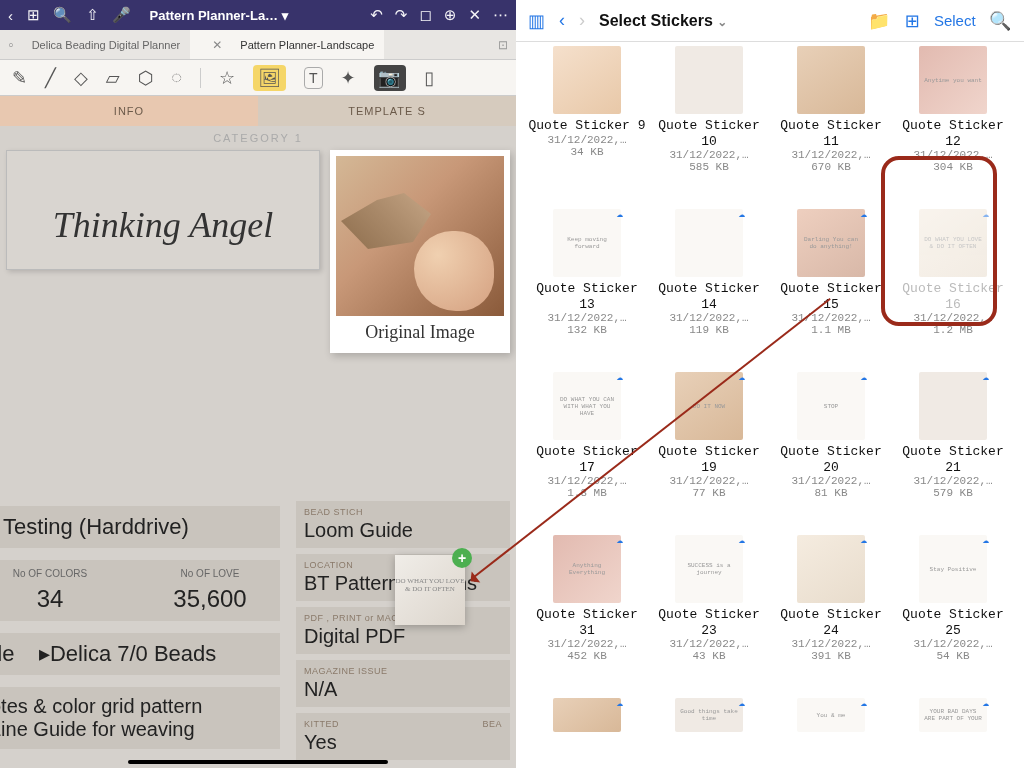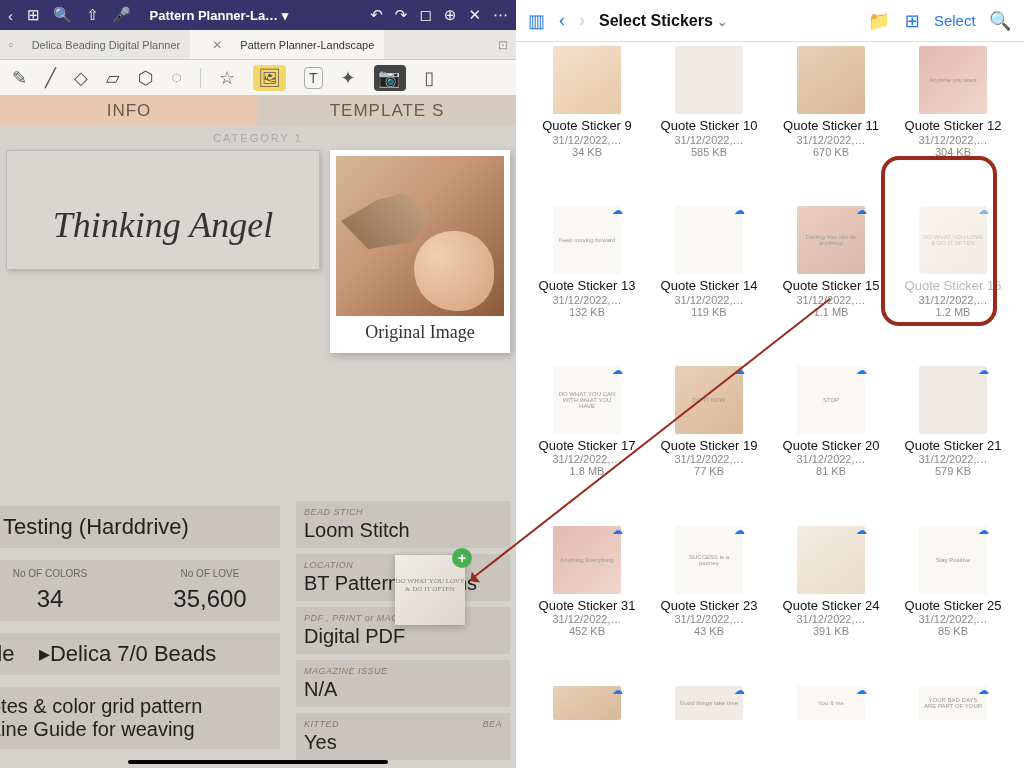--- a/index.html
+++ b/index.html
@@ -23,21 +23,21 @@
 .tabs .endic { margin-left: auto; margin-right: 8px; color: #999; font-size: 12px; }
 
 
 .tools { background: #f7f5f2; height: 36px; display: flex; align-items: center; gap: 18px; padding: 0 12px; border-bottom: 1px solid #ccc; }
 .tool { font-size: 18px; color: #555; }
 .tool.boxed { border: 1px solid #aaa; padding: 2px 4px; border-radius: 4px; font-size: 14px; }
 .tool.yellow { background: #f5d668; border-radius: 4px; padding: 2px 5px; }
 .tool.dark { background: #444; color: #fff; border-radius: 4px; padding: 2px 5px; }
 
 
-.sectabs { display: flex; height: 30px; font-size: 17px; }
+.sectabs { display: flex; height: 30px; font-size: 11px; }
 .sectab { flex: 1; text-align: center; line-height: 30px; letter-spacing: 1px; color: #6b5a4a; }
 .sectab.info { background: #e8c8b0; }
 .sectab.temp { background: #d6cbbe; }
 
 
 .content { position: relative; }
 .cat { text-align: center; font-size: 11px; letter-spacing: 2px; color: #aaa; padding: 6px 0; }
 
 .row1 { display: flex; gap: 10px; padding: 0 6px; }
 .title-card { flex: 1; background: #d9d5d0; border: 1px solid #bbb; display: flex; align-items: center; justify-content: center; height: 120px; box-shadow: 2px 2px 5px rgba(0,0,0,.15); }
@@ -52,40 +52,40 @@
 .leftcol { position: absolute; left: -20px; top: 380px; width: 300px; }
 .lblock { background: #c9c4bd; margin-bottom: 12px; padding: 8px 10px; }
 .lval { font-size: 22px; color: #222; }
 .twocol { display: flex; gap: 40px; }
 .twocol > div { flex: 1; text-align: center; }
 .twocol .h { font-size: 10px; color: #666; margin-bottom: 6px; }
 .twocol .v { font-size: 24px; color: #222; }
 
 .rightcol { position: absolute; right: 6px; top: 375px; width: 214px; }
 .rfblock { background: #c9c4bd; margin-bottom: 6px; padding: 6px 8px 4px; }
-.rflabel { font-size: 9px; letter-spacing: .5px; color: #8a7a6a; font-style: italic; }
+.rflabel { font-size: 9px; letter-spacing: .5px; color: #8a7a6a; }
 .rfval { font-size: 20px; color: #222; padding: 2px 0; }
 
 
 .drag-sticker { position: absolute; left: 395px; top: 555px; width: 70px; height: 70px; background: linear-gradient(135deg,#f0ede8,#dcd5cc); box-shadow: 0 2px 8px rgba(0,0,0,.25); font-size: 7px; text-align: center; padding-top: 22px; color: #888; font-family: serif; }
 .drag-plus { position: absolute; left: 452px; top: 548px; width: 20px; height: 20px; background: #4caf50; border-radius: 50%; color: #fff; text-align: center; line-height: 20px; font-size: 14px; font-weight: bold; }
 
 
 .homebar { position: absolute; bottom: 4px; left: 50%; transform: translateX(-50%); width: 260px; height: 4px; background: #000; border-radius: 3px; }
 
 
 .rhead { height: 42px; display: flex; align-items: center; gap: 14px; padding: 0 12px; border-bottom: .5px solid #ddd; }
 .ric { color: #2376e5; font-size: 18px; }
 .rtitle { font-weight: 600; font-size: 16px; color: #111; }
 .rtitle .chev { color: #888; font-size: 12px; }
 .rhead .spacer { flex: 1; }
 .rselect { color: #2376e5; font-size: 15px; }
 
 .grid { display: grid; grid-template-columns: repeat(4,1fr); gap: 8px 4px; padding: 4px 12px; overflow-y: auto; height: calc(100% - 42px); }
-.item { text-align: center; font-size: 12px; }
+.item { text-align: center; font-size: 12px; font-family: Liberation Mono, monospace; }
 .thumb { width: 68px; height: 68px; margin: 0 auto 4px; background: #ece7e0; position: relative; border-radius: 2px; font-size: 6px; color: #999; display: flex; align-items: center; justify-content: center; text-align: center; padding: 4px; }
 .cloud { position: absolute; top: -2px; right: -2px; color: #2376e5; font-size: 11px; }
 .item .name { font-size: 13px; color: #111; line-height: 1.2; }
 .item .meta { font-size: 11px; color: #888; }
 
 .t1 { background: linear-gradient(145deg,#f5e0cc,#e8c8a8); }
 .t2 { background: #f0eae4; }
 .t3 { background: linear-gradient(145deg,#e8d0b8,#d8b898); }
 .t4 { background: linear-gradient(135deg,#e2bab0,#f0d5cc); }
 .t5 { background: #faf8f5; }
@@ -189,21 +189,21 @@
         </div>
         <div class="lblock">
           <div class="lval" style="font-size:20px">otes &amp; color grid pattern</div>
           <div class="lval" style="font-size:20px">Line Guide for weaving</div>
         </div>
       </div>
 
       <div class="rightcol">
         <div class="rfblock">
           <div class="rflabel">BEAD STICH</div>
-          <div class="rfval">Loom Stitch</div>
+          <div class="rfval">Loom Guide</div>
         </div>
         <div class="rfblock">
           <div class="rflabel">LOCATION</div>
           <div class="rfval">BT Pattern Designs</div>
         </div>
         <div class="rfblock">
           <div class="rflabel">PDF , PRINT or MAG</div>
           <div class="rfval">Digital PDF</div>
         </div>
         <div class="rfblock">
@@ -329,21 +329,21 @@
             <span class="cloud">☁</span>
           </div>
           <div class="name">Quote Sticker 24</div>
           <div class="meta">31/12/2022,…</div>
           <div class="meta">391 KB</div>
         </div>
         <div class="item">
           <div class="thumb t5" style="">Stay Positive<span class="cloud">☁</span></div>
           <div class="name">Quote Sticker 25</div>
           <div class="meta">31/12/2022,…</div>
-          <div class="meta">85 KB</div>
+          <div class="meta">54 KB</div>
         </div>
         <div class="item rowhalf">
           <div class="thumb t3" style="">
             <span class="cloud">☁</span>
           </div>
         </div>
         <div class="item rowhalf">
           <div class="thumb t2" style="">Good things take time<span class="cloud">☁</span></div>
         </div>
         <div class="item rowhalf">

